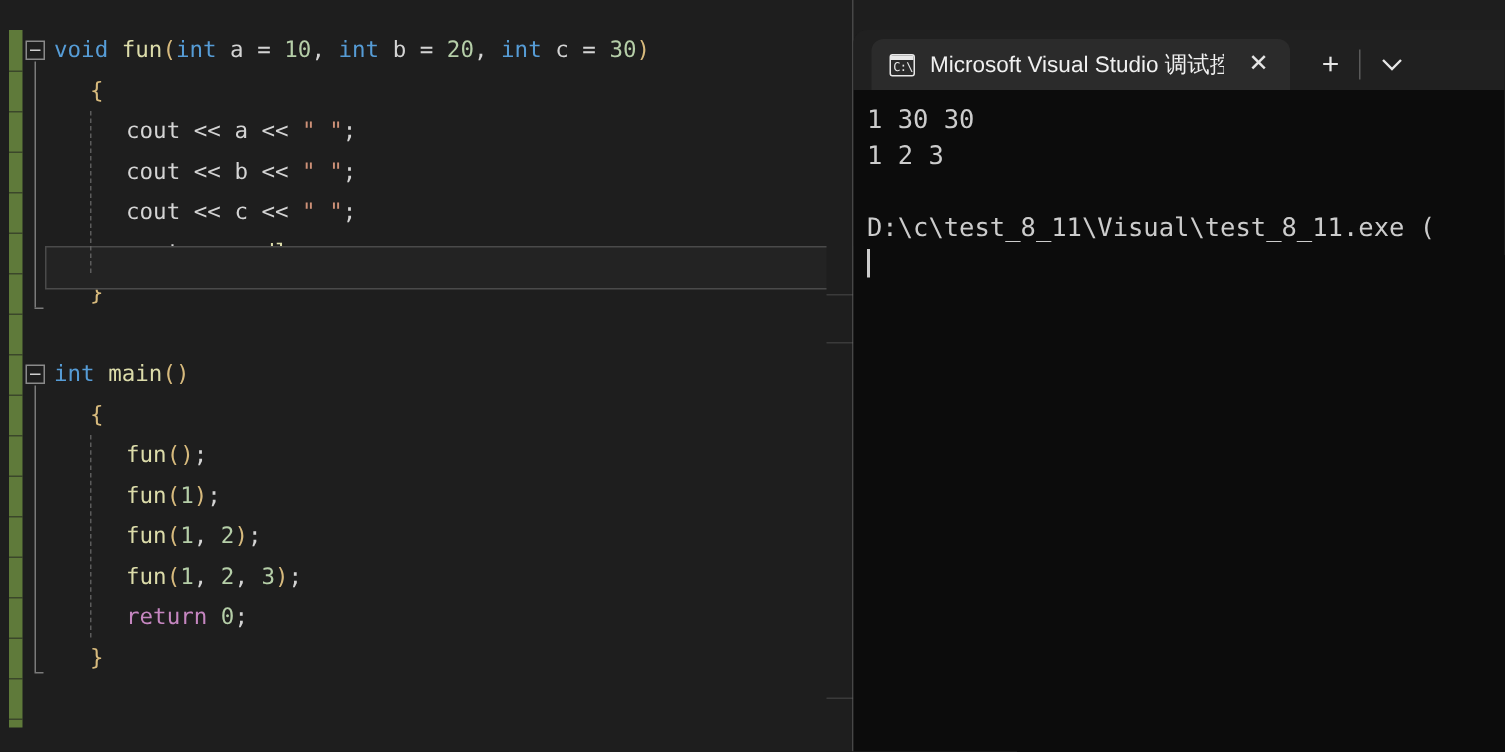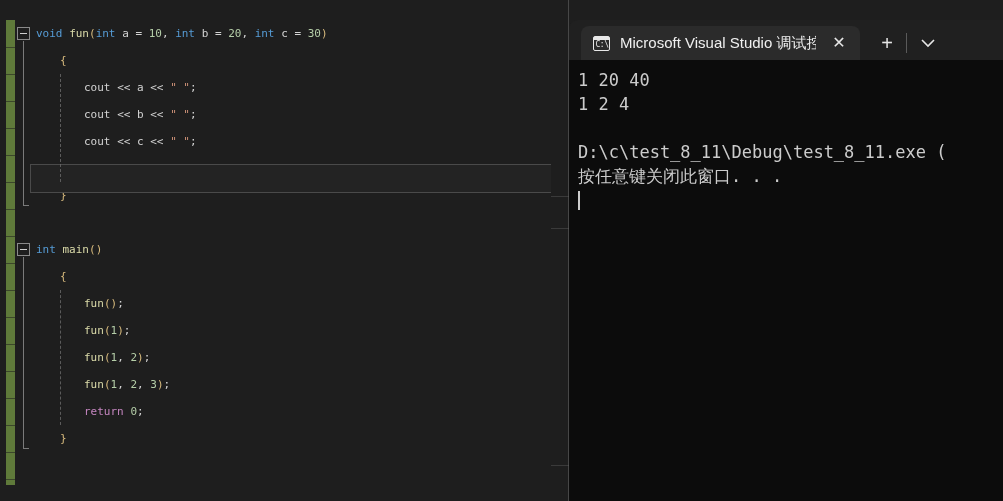--- a/index.html
+++ b/index.html
@@ -41,21 +41,21 @@
     position: absolute; width: 6px; height: 1px; background: #7a7a7a;
   }
   
   .indent-guide {
     position: absolute; width: 0; border-left: 1px dashed #6b6b6b; opacity: .8;
   }
   
   .code-layer {
     position: absolute; left: 0; top: 20px; width: 569px;
     font-family: "DejaVu Sans Mono", monospace;
-    font-size: 11px; line-height: 27px;
+    font-size: 15px; line-height: 27px;
     white-space: pre;
   }
   .cline { height: 27px; position: relative; padding-left: 36px; }
   .cline span { white-space: pre; }
   .tk-kw    { color: #569cd6; }
   .tk-fn    { color: #dcdcaa; }
   .tk-id    { color: #d4d4d4; }
   .tk-num   { color: #b5cea8; }
   .tk-punct { color: #d4d4d4; }
   .tk-paren { color: #d7ba7d; }
@@ -218,17 +218,17 @@
       </div>
       <div class="tab-new">+</div>
       <div class="tab-sep"></div>
       <div class="tab-drop">
         <svg width="14" height="9" viewBox="0 0 14 9" aria-hidden="true">
           <path d="M1 1 L7 7 L13 1" stroke="#e6e6e6" stroke-width="1.6" fill="none"></path>
         </svg>
       </div>
     </div>
 
-    <div class="console-body" id="console-body"><div class="ln">1 20 40</div><div class="ln">1 2 4</div><div class="blank"></div><div class="ln">D:\c\test_8_11\Debug\test_8_11.exe (</div><div class="ln">按任意键关闭此窗口. . .</div><div class="ln"><span class="caret"></span></div></div>
+    <div class="console-body" id="console-body"><div class="ln">1 30 30</div><div class="ln">1 2 3</div><div class="blank"></div><div class="ln">D:\c\test_8_11\Visual\test_8_11.exe (</div><div class="ln"><span class="caret"></span></div></div>
 
   </div>
 
 </div>
 
 </body></html>

